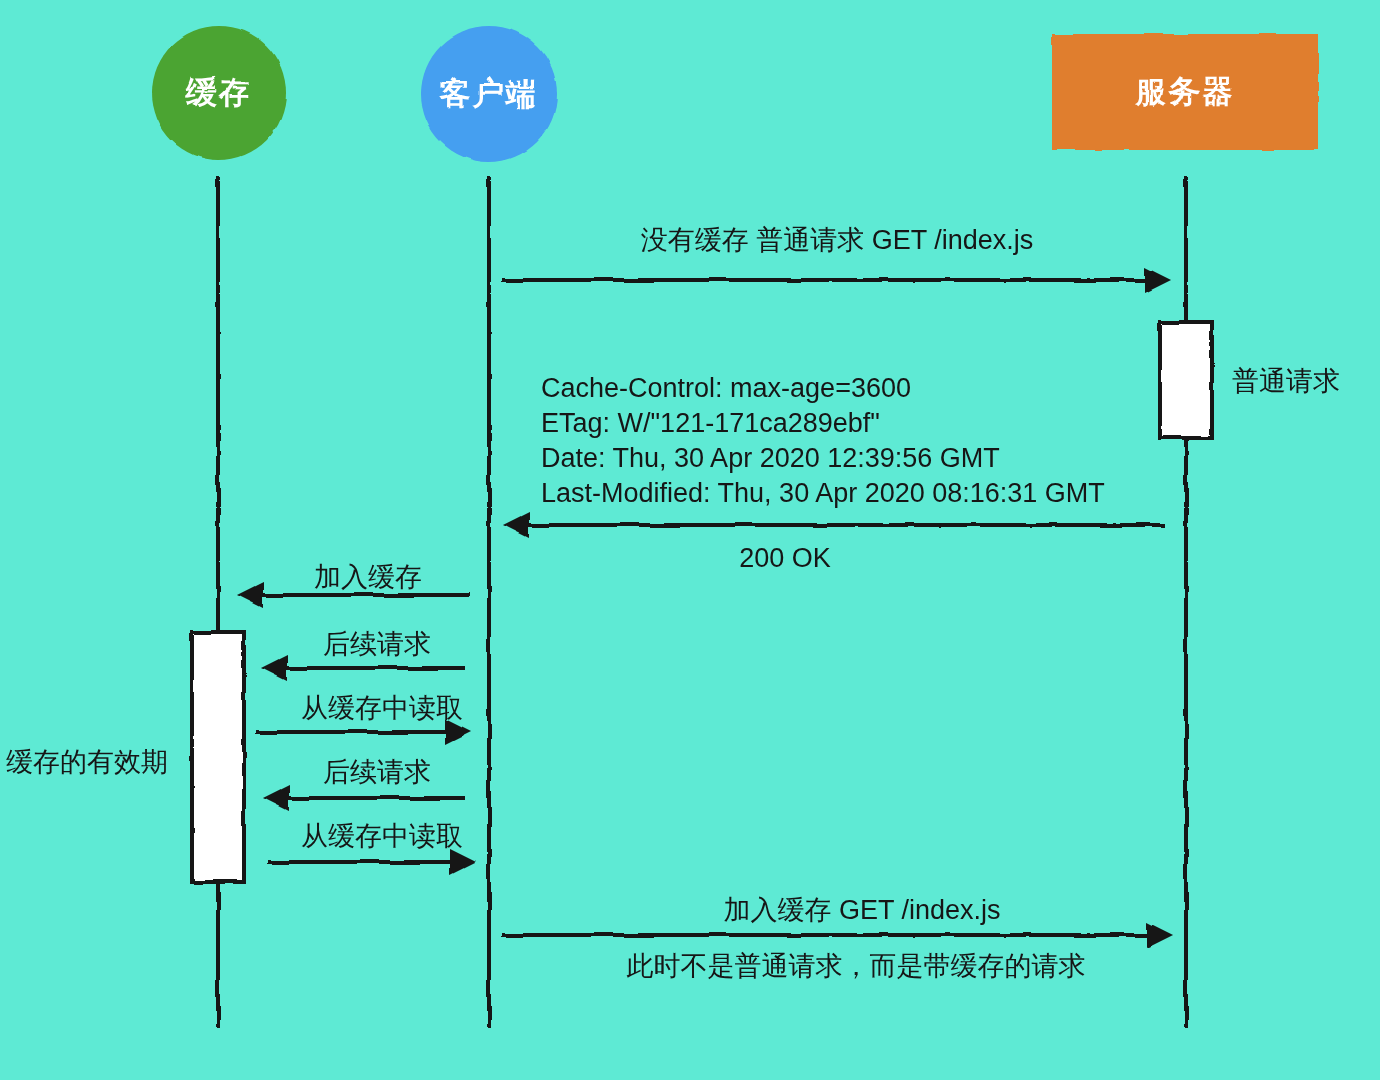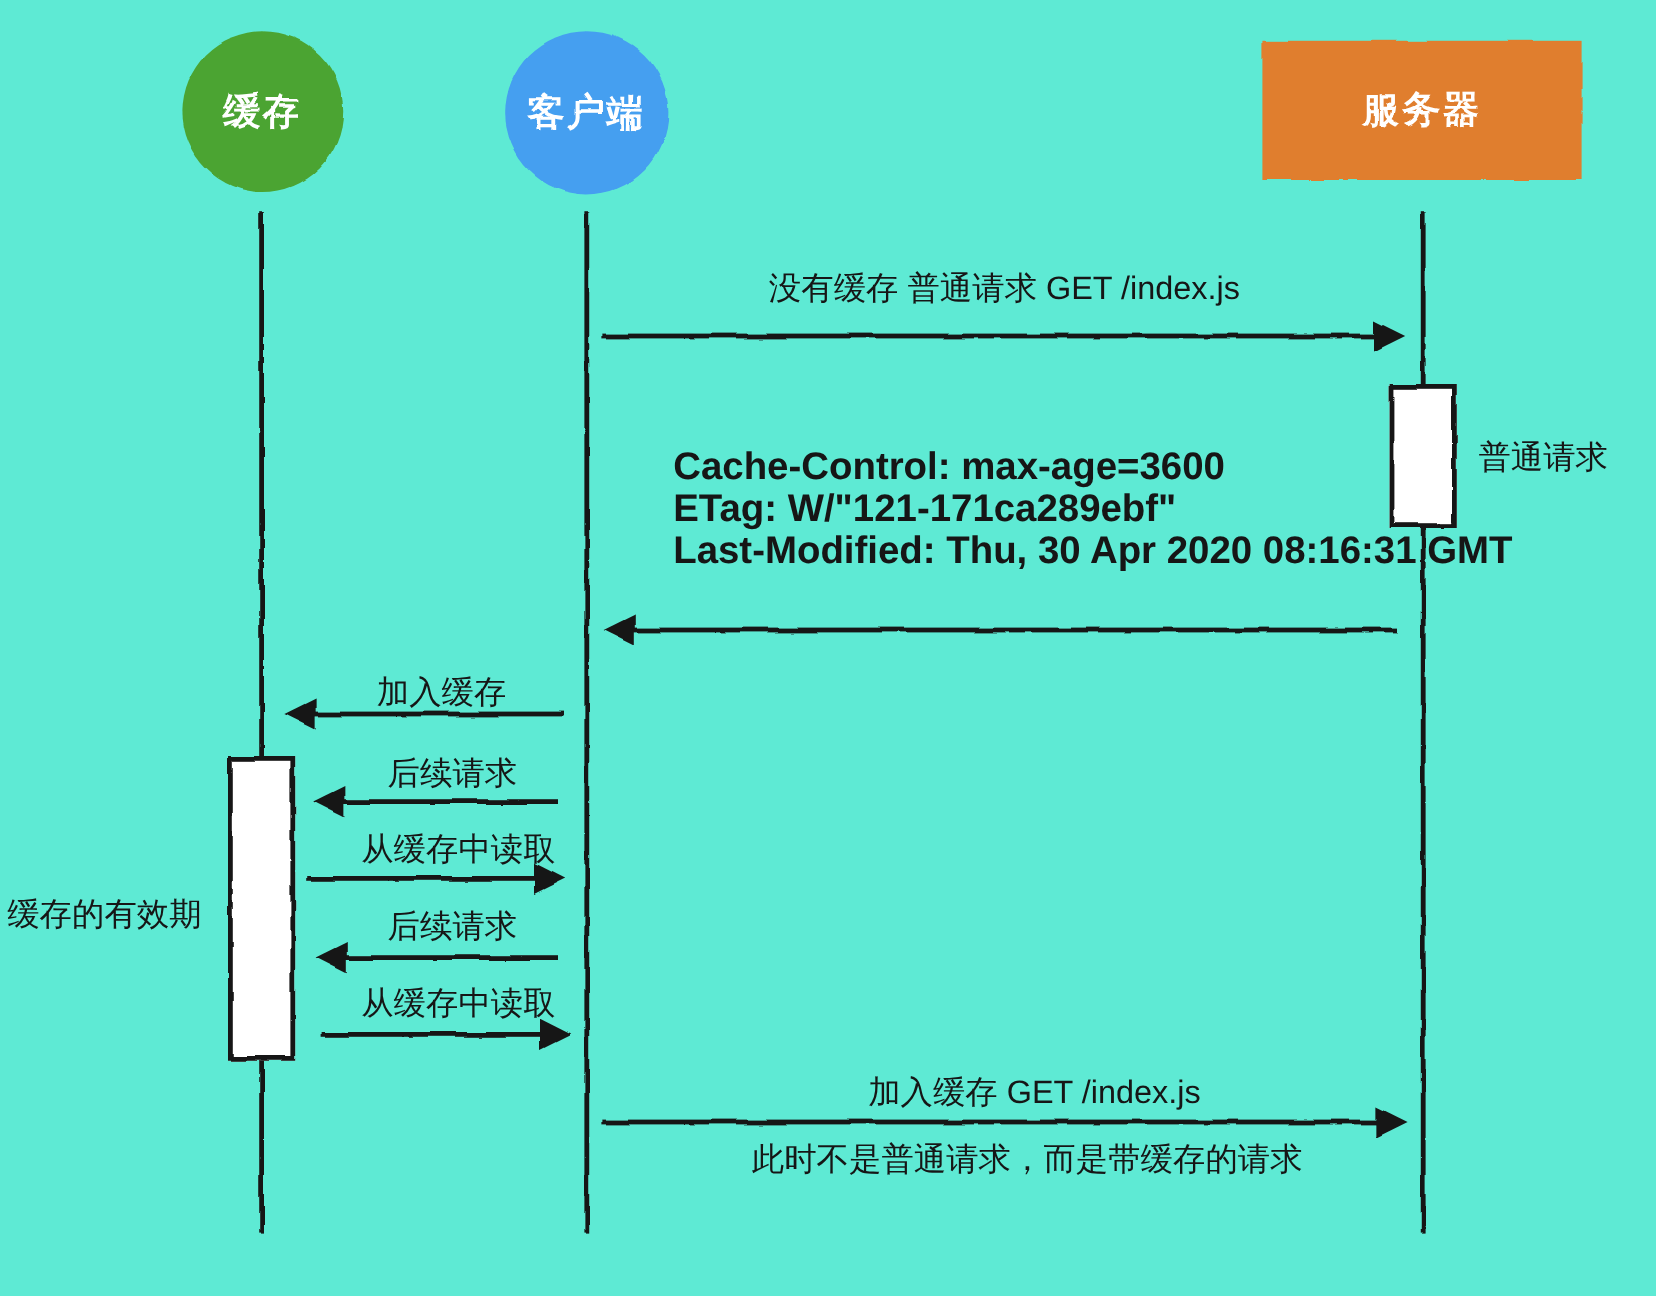--- a/index.html
+++ b/index.html
@@ -58,21 +58,21 @@
     border-bottom:13px solid transparent;
   }
 
   
   .lbl{
     font-size:27px;font-weight:500;line-height:1.2;
     white-space:nowrap;z-index:4;
   }
   .lbl.center{text-align:center;}
   .headers-block div{
-    font-size:32px;font-weight:700;line-height:35px;white-space:nowrap;margin-left:20px;
+    font-size:27px;font-weight:400;line-height:35px;white-space:nowrap;
   }
   svg.defs{position:absolute;width:0;height:0;}
 </style>
 </head>
 <body>
 
 <div id="canvas">
 
   <svg class="defs">
     <filter id="rough" x="-5%" y="-5%" width="110%" height="110%">
@@ -99,24 +99,26 @@
   <div class="abs activation" style="left:190px;top:630px;width:56px;height:254px;"></div>
 
   <div class="abs lbl center" style="left:502px;width:670px;top:224px;">没有缓存 普通请求 GET /index.js</div>
   <div class="abs msg-line right" style="left:502px;top:278px;width:644px;"></div>
 
   <div class="abs lbl" style="left:1232px;top:365px;">普通请求</div>
 
   <div class="abs headers-block" style="left:541px;top:371px;">
     <div>Cache-Control: max-age=3600</div>
     <div>ETag: W/"121-171ca289ebf"</div>
+    <div>Date: Thu, 30 Apr 2020 12:39:56 GMT</div>
     <div>Last-Modified: Thu, 30 Apr 2020 08:16:31 GMT</div>
   </div>
 
   <div class="abs msg-line left" style="left:528px;top:523px;width:637px;"></div>
+  <div class="abs lbl center" style="left:585px;width:400px;top:542px;">200 OK</div>
 
   <div class="abs lbl center" style="left:252px;width:232px;top:541px;margin-top:20px;">加入缓存</div>
   <div class="abs msg-line left" style="left:262px;top:593px;width:208px;"></div>
 
   <div class="abs lbl center" style="left:259px;width:236px;top:628px;">后续请求</div>
   <div class="abs msg-line left" style="left:286px;top:666px;width:179px;"></div>
 
   <div class="abs lbl center" style="left:262px;width:240px;top:692px;">从缓存中读取</div>
   <div class="abs msg-line right" style="left:256px;top:730px;width:190px;"></div>
 

